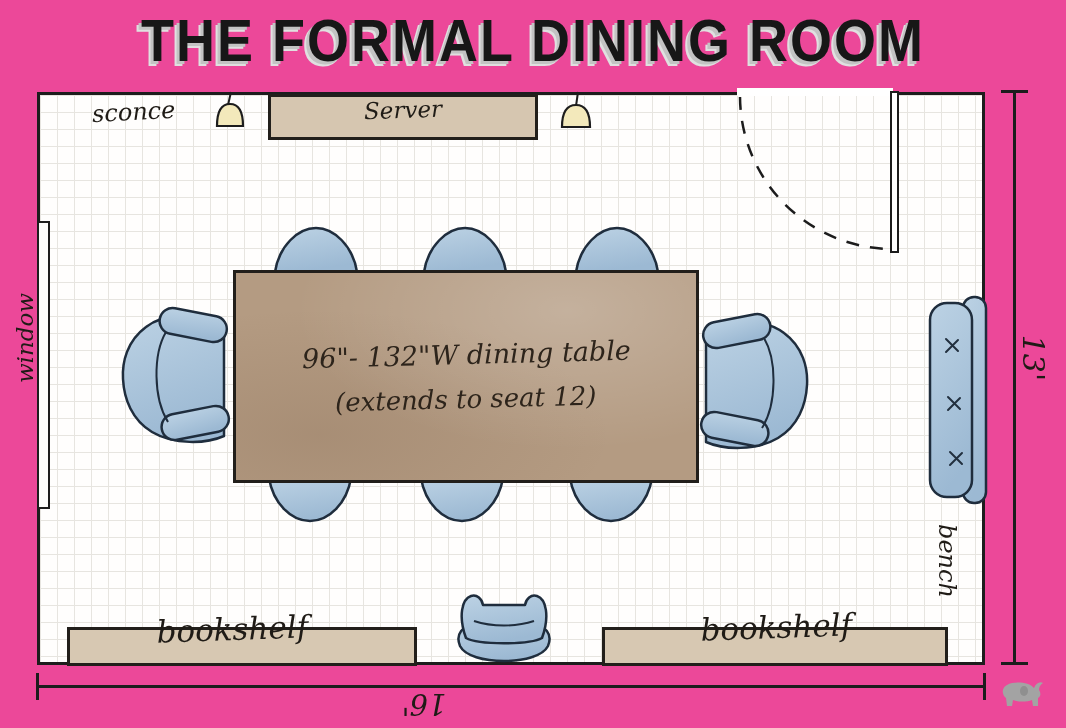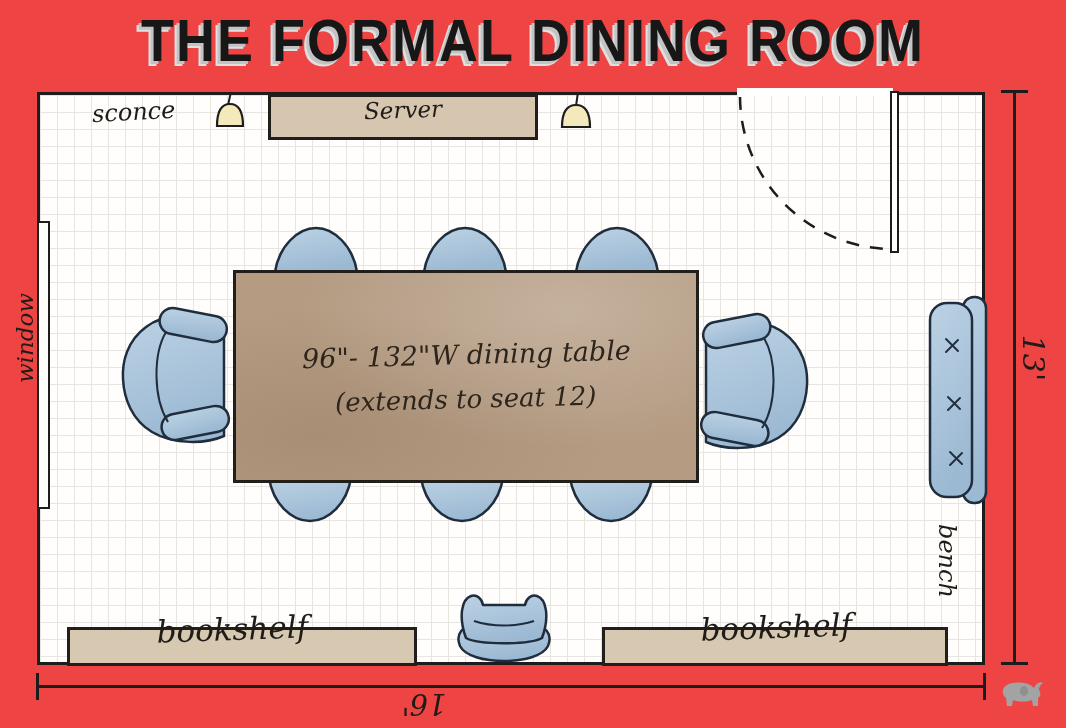--- a/index.html
+++ b/index.html
@@ -1,17 +1,17 @@
 <!DOCTYPE html>
 <html><head>
 <meta charset="utf-8">
 <style>
   html,body{margin:0;padding:0;background:#ffffff;}
   .canvas{
-    position:relative;width:1066px;height:728px;background:#ef4444;
+    position:relative;width:1066px;height:728px;background:#ec4899;
     overflow:hidden;font-family:"DejaVu Serif",serif;
   }
   .abs{position:absolute;}
   
   .title{
     left:0;top:10px;width:1066px;height:66px;text-align:center;
     font-family:"Liberation Sans",sans-serif;font-weight:700;font-size:54px;
     letter-spacing:2px;color:#171717;transform:scaleY(1.08);
     text-shadow:-3px 2px 0 #c3c3c3,-5px 4px 0 #e0e0e0;
     white-space:nowrap;

